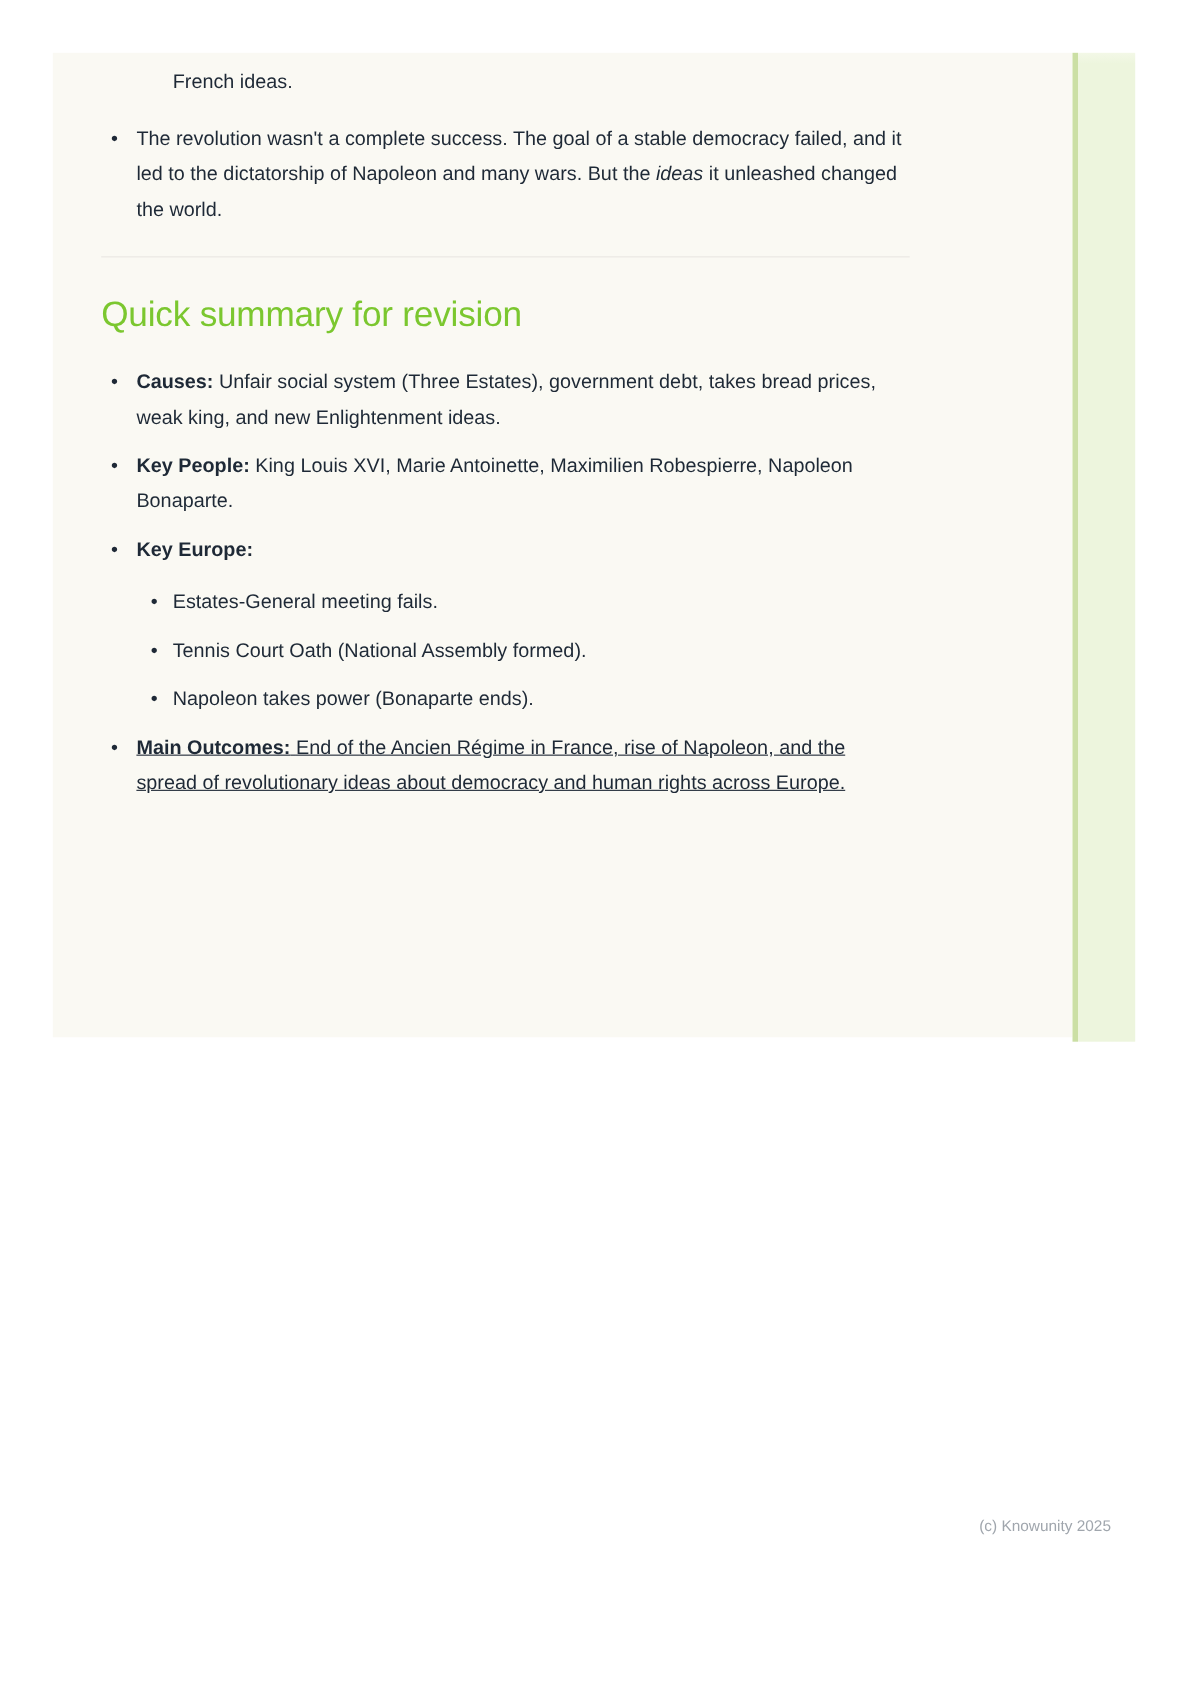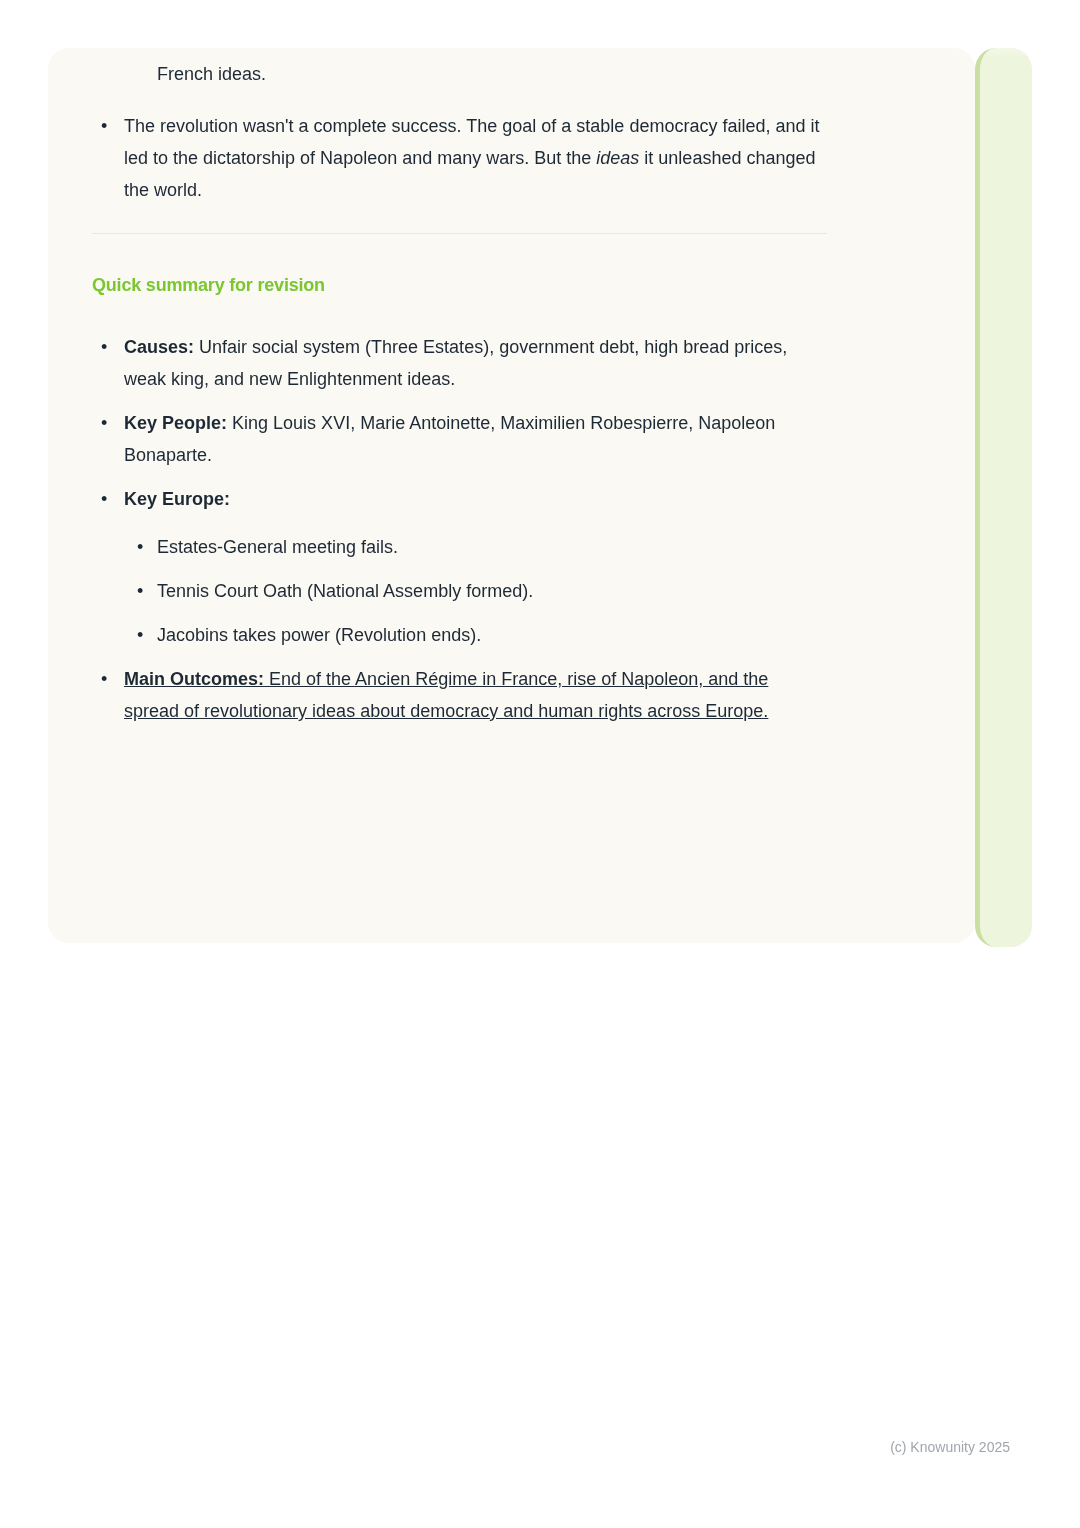--- a/index.html
+++ b/index.html
@@ -1,15 +1,15 @@
 <!DOCTYPE html>
 <html><head>
 <meta charset="utf-8">
 <style>
-  * { margin: 0; padding: 0; box-sizing: border-box; border-radius: 21px; }
+  * { margin: 0; padding: 0; box-sizing: border-box; }
 
   html, body {
     width: 1080px;
     height: 1528px;
     background: #ffffff;
     font-family: "Liberation Sans", sans-serif;
     color: #1e2936;
     overflow: hidden;
   }
 
@@ -76,23 +76,23 @@
 
   .divider {
     height: 1px;
     background: #e8e7e2;
     width: 735px;
     margin-top: 27px;
   }
 
   h2.section-heading {
     margin-top: 32px;
-    font-size: 18px;
+    font-size: 32px;
     line-height: 38px;
-    font-weight: 700;
+    font-weight: 400;
     color: #7bc72f;
     letter-spacing: -0.2px;
   }
 
   .summary-list { margin-top: 27px; }
 
   .label { font-weight: 700; }
 
   .sub-list { margin-top: 16px; }
   .sub-item {
@@ -107,21 +107,21 @@
     top: 0;
     color: #1e2936;
   }
 
   .outcomes-item { margin-top: 12px; text-decoration: underline; }
 
   em { font-style: italic; }
 
   .footer-credit {
     position: absolute;
-    top: 1438px;
+    top: 1378px;
     right: 70px;
     font-size: 14px;
     line-height: 18px;
     color: #a0a6ad;
   }
 </style>
 </head>
 <body>
 
 <div class="page">
@@ -138,34 +138,34 @@
       </div>
 
       <div class="divider"></div>
 
       <h2 class="section-heading">Quick summary for revision</h2>
 
       <div class="summary-list">
 
         <div class="body-text item">
           <span class="label">Causes:</span>
-          <span>Unfair social system (Three Estates), government debt, high bread prices, weak king, and new Enlightenment ideas.</span>
+          <span>Unfair social system (Three Estates), government debt, takes bread prices, weak king, and new Enlightenment ideas.</span>
         </div>
 
         <div class="body-text item">
           <span class="label">Key People:</span>
           <span>King Louis XVI, Marie Antoinette, Maximilien Robespierre, Napoleon Bonaparte.</span>
         </div>
 
         <div class="body-text item">
           <span class="label">Key Europe:</span>
           <div class="sub-list">
             <div class="body-text sub-item">Estates-General meeting fails.</div>
             <div class="body-text sub-item">Tennis Court Oath (National Assembly formed).</div>
-            <div class="body-text sub-item">Jacobins takes power (Revolution ends).</div>
+            <div class="body-text sub-item">Napoleon takes power (Bonaparte ends).</div>
           </div>
         </div>
 
         <div class="body-text item outcomes-item">
           <span class="label">Main Outcomes:</span>
           <span>End of the Ancien Régime in France, rise of Napoleon, and the spread of revolutionary ideas about democracy and human rights across Europe.</span>
         </div>
 
       </div>
     </div>

